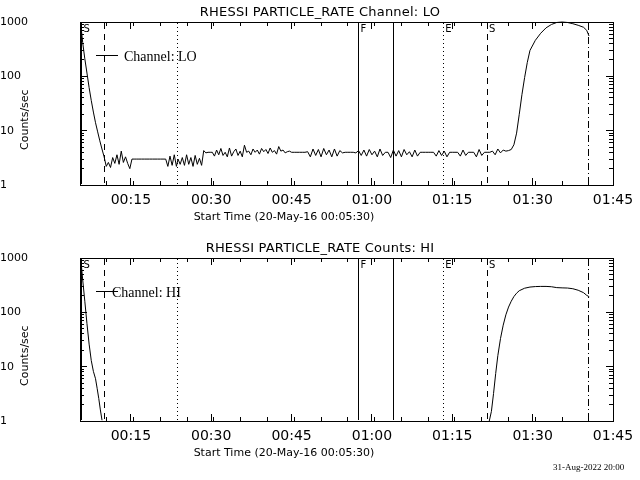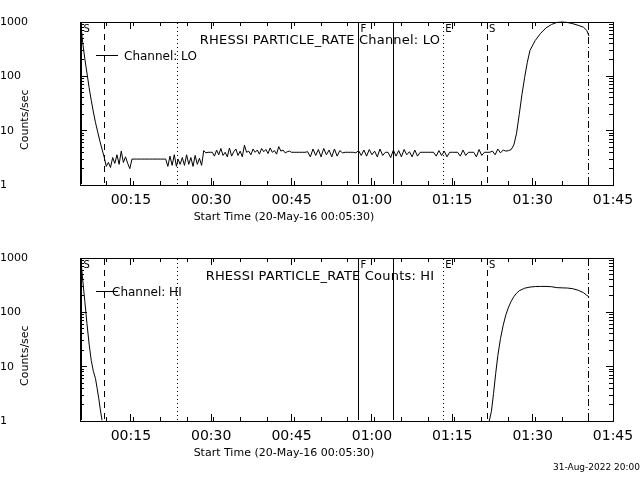--- a/index.html
+++ b/index.html
@@ -23,21 +23,20 @@
   }
   .panel-title {
     position: absolute;
     left: 0;
     width: 640px;
     text-align: center;
     font-size: 13px;
     letter-spacing: 0.2px;
     color: #000;
     white-space: nowrap;
-    margin-top: 28px;
   }
   .plot-svg {
     position: absolute;
     left: 0;
     top: 0;
   }
   .ylabel {
     position: absolute;
     font-size: 11px;
     transform: rotate(-90deg);
@@ -64,27 +63,29 @@
     text-align: center;
     white-space: nowrap;
   }
   .marker-letter {
     position: absolute;
     font-size: 10px;
     white-space: nowrap;
   }
   .legend-label {
     position: absolute;
-    font-size: 12px;
-    white-space: nowrap;
+    font-size: 14px;
+    white-space: nowrap;
+    font-family: Liberation Serif, serif;
   }
   .timestamp {
     position: absolute;
     font-size: 9px;
     white-space: nowrap;
+    font-family: Liberation Serif, serif;
   }
 </style>
 </head>
 <body>
 
 <div id="root">
 
   <div class="panel">
     <div class="panel-title" style="top:4px;">RHESSI PARTICLE_RATE Channel: LO</div>
 

